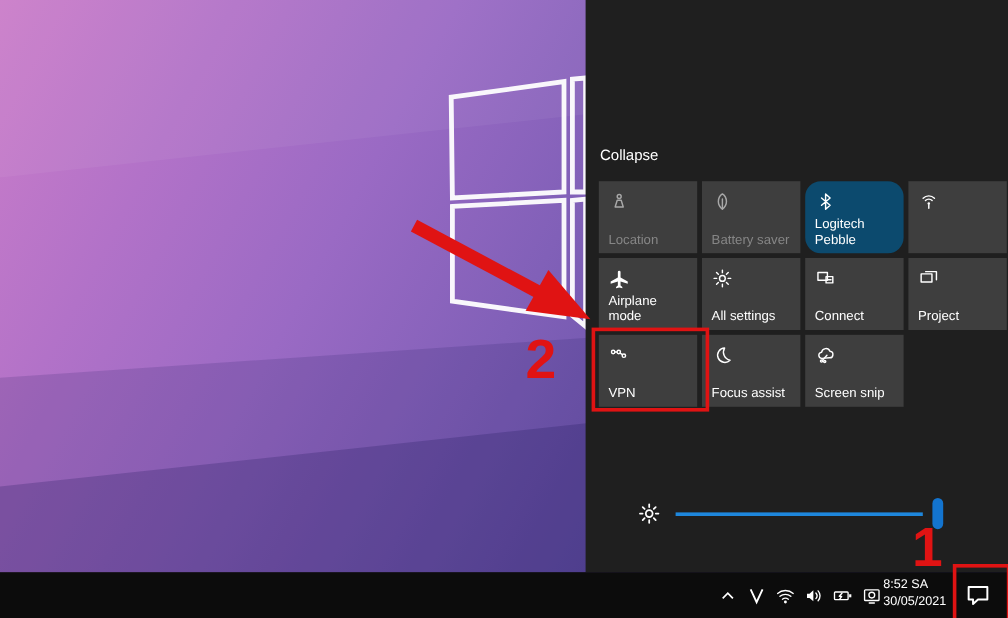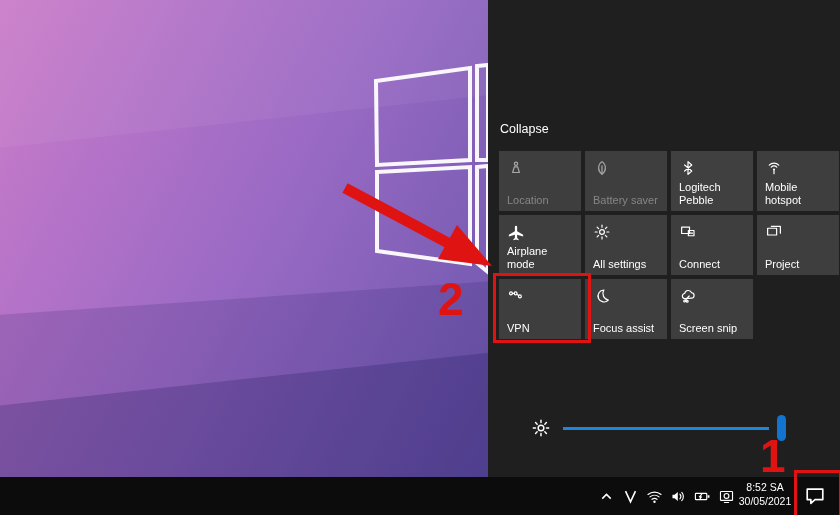--- a/index.html
+++ b/index.html
@@ -16,35 +16,35 @@
   #win-logo{position:absolute;left:0;top:0;pointer-events:none;}
   
   #panel{position:absolute;left:488px;top:0;width:352px;height:477px;background:#1f1f1f;padding-left:26px;}
   #collapse{position:absolute;left:12px;top:122px;color:#fff;font-size:12.5px;cursor:pointer;}
   #tiles{position:absolute;left:11px;top:151px;display:grid;
          grid-template-columns:repeat(4,82px);grid-auto-rows:60px;gap:4px;}
   .tile{position:relative;background:#3e3e3e;color:#fff;cursor:pointer;}
   .tile .t-icon{position:absolute;left:8px;top:8px;width:18px;height:18px;}
   .tile .t-icon svg{width:18px;height:18px;display:block;}
   .tile .t-label{position:absolute;left:8px;bottom:5px;font-size:11px;line-height:12.5px;max-width:70px;}
-  .tile.active{background:#404040;}
+  .tile.active{background:#0c4a6e;border-radius:13px;}
   .tile.disabled .t-label{color:#868686;text-align:right;}
   .tile.disabled .t-icon{opacity:.55;}
   
   #sun-icon{position:absolute;left:42px;top:417px;width:22px;height:22px;}
   #sun-icon svg{width:22px;height:22px;}
   #bright-track{position:absolute;left:75px;top:427px;width:206px;height:3px;background:#1e87dc;cursor:pointer;}
   #bright-thumb{position:absolute;left:289px;top:415px;width:9px;height:26px;border-radius:4.5px;background:#1374cf;cursor:grab;}
   
   #taskbar{position:absolute;left:0;top:477px;width:840px;height:38px;background:#0c0c0c;}
   #tray{position:absolute;left:598px;top:0;height:38px;display:flex;align-items:center;gap:7px;}
   .tray-ic{width:17px;height:17px;cursor:pointer;}
   .tray-ic svg{width:17px;height:17px;display:block;}
   #clock{position:absolute;left:736px;top:3px;width:58px;height:32px;color:#fff;
-         font-size:10.5px;line-height:14px;text-align:center;cursor:pointer;}
+         font-size:10.5px;line-height:14px;cursor:pointer;}
   #ac-btn{position:absolute;left:803px;top:8px;width:24px;height:22px;cursor:pointer;}
   #ac-btn svg{width:24px;height:22px;}
   
   .red-box{position:absolute;border:3px solid var(--red);pointer-events:none;z-index:40;}
   #box-network{left:493px;top:273px;width:92px;height:64px;}
   #box-ac{left:794px;top:470px;width:42px;height:42px;}
   .red-num{position:absolute;color:var(--red);font-weight:bold;font-size:46px;z-index:41;
            font-family:"Liberation Sans",sans-serif;pointer-events:none;}
   #num-1{left:760px;top:429px;}
   #num-2{left:438px;top:272px;}
@@ -100,21 +100,20 @@
         </div>
         <div class="tile">
           <span class="t-icon">
             <svg viewBox="0 0 24 24">
               <path d="M8.3 10.8a5.2 5.2 0 0 1 7.4 0" fill="none" stroke="#fff" stroke-width="1.6" stroke-linecap="round" stroke-linejoin="round"></path>
               <path d="M5.7 8.2a9 9 0 0 1 12.6 0" fill="none" stroke="#fff" stroke-width="1.6" stroke-linecap="round" stroke-linejoin="round"></path>
               <circle cx="12" cy="14" r="1.4" fill="#fff"></circle>
               <path d="M12 15.5V19.5" fill="none" stroke="#fff" stroke-width="1.6" stroke-linecap="round" stroke-linejoin="round"></path>
             </svg>
           </span>
-          <span class="t-label">Mobile hotspot</span>
         </div>
         <div class="tile">
           <span class="t-icon">
             <svg viewBox="0 0 24 24">
               <path d="M21.5 15.5l-8-4.5V5a1.5 1.5 0 0 0-3 0v6l-8 4.5V18l8-2.5V20l-2 1.5V23l3.5-1 3.5 1v-1.5L13.5 20v-4.5l8 2.5z" fill="#fff"></path>
             </svg>
           </span>
           <span class="t-label">Airplane mode</span>
         </div>
         <div class="tile">

